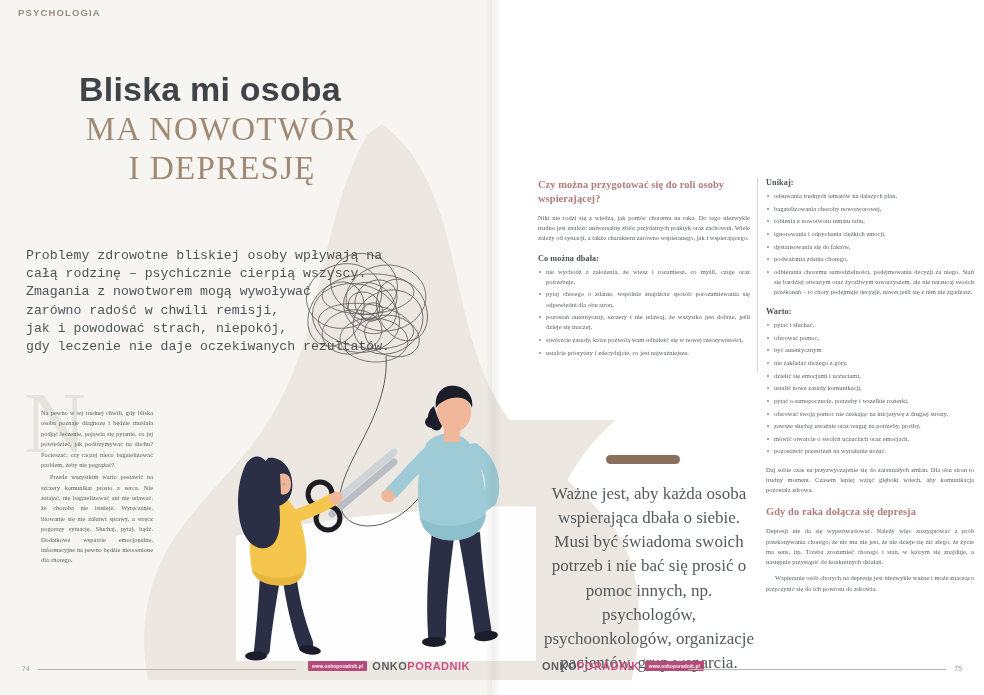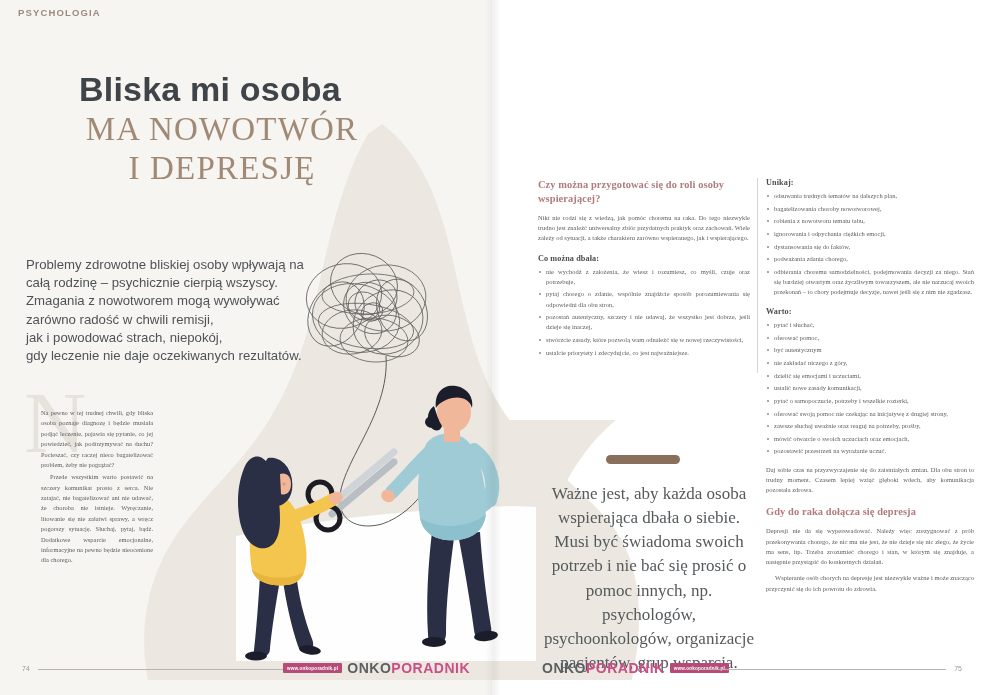--- a/index.html
+++ b/index.html
@@ -54,22 +54,22 @@
   .h-line2,.h-line3{
     font-family:"Liberation Serif",serif;
     font-size:33px;color:#a08a75;letter-spacing:1.2px;line-height:1.18;
     font-weight:normal;
     padding-left:24px;
   }
   .h-line2{margin-top:2px;}
 
   
   .lead{
-    position:absolute;left:26px;top:256px;width:292px;z-index:10;
-    font-family:Liberation Sans, sans-serif;
+    position:absolute;left:26px;top:247px;width:292px;z-index:10;
+    font-family:Liberation Mono, monospace;
     font-size:13.2px;line-height:1.38;color:#4f5356;
   }
   .lead div{white-space:nowrap;}
 
   
   .dropcap{
     position:absolute;left:24px;top:388px;z-index:4;
     font-family:"Liberation Serif",serif;font-size:86px;line-height:.82;
     color:#e6e2dc;font-weight:normal;pointer-events:none;
   }
@@ -154,21 +154,21 @@
   .rule-l{left:38px;right:196px;}
   .rule-r{left:196px;right:38px;}
 
   .logo{
     position:absolute;top:11px;display:flex;align-items:center;gap:5px;
     font-family:"Liberation Sans",sans-serif;
   }
   .logo-l{right:22px;}
   .logo-r{left:50px;flex-direction:row-reverse;}
   .logo-word{
-    font-weight:bold;font-size:14px;letter-spacing:.5px;white-space:nowrap;
+    font-weight:bold;font-size:11px;letter-spacing:.5px;white-space:nowrap;
   }
   .logo-onko{color:#5b5f62;}
   .logo-poradnik{color:#c94f86;}
   .logo-url{
     background:#b64b7a;color:#ffffff;
     font-size:4.6px;font-weight:bold;letter-spacing:.2px;
     padding:2.5px 4px;border-radius:1px;white-space:nowrap;
   }
 </style>
 </head>

